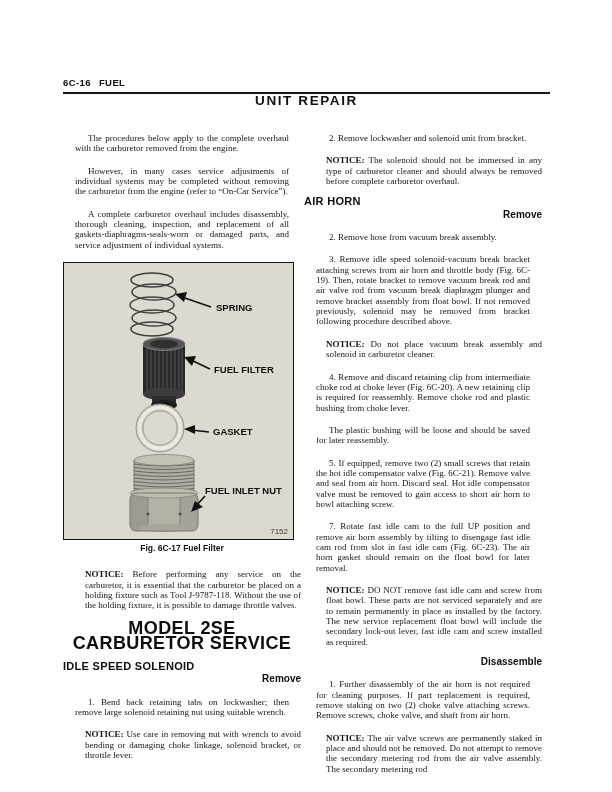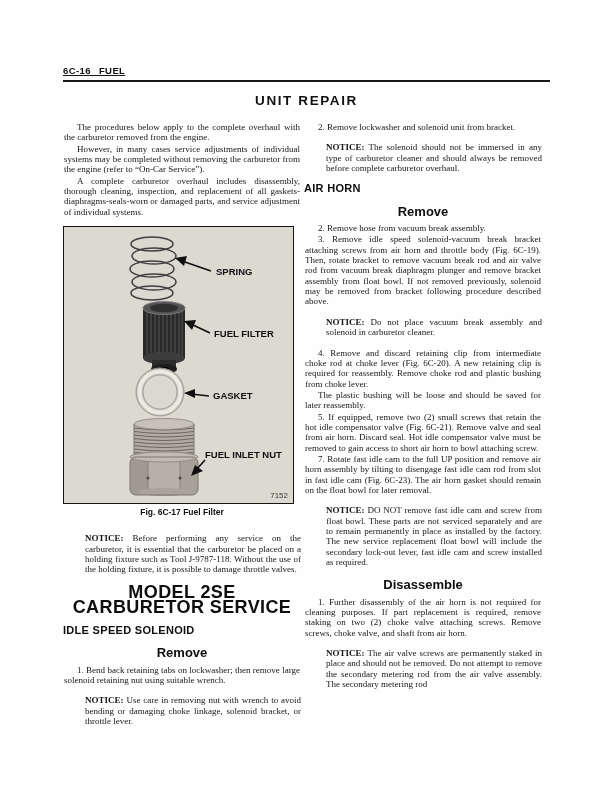--- a/index.html
+++ b/index.html
@@ -1,52 +1,52 @@
 <!DOCTYPE html>
 <html><head>
 <meta charset="utf-8">
 <style>
   html,body { margin:0; padding:0; }
   body { width:612px; height:792px; background:#ffffff; }
   .page {
     position:relative; width:612px; height:792px; background:#fefefe;
     font-family:"Liberation Serif", serif; color:#161616; overflow:hidden;
   }
-  .running-header { position:absolute; left:63px; top:60px; width:487px;text-decoration:underline; }
+  .running-header { position:absolute; left:63px; top:72px; width:487px; }
   .running-header .label {
     font-family:"Liberation Sans", sans-serif; font-weight:bold;
     font-size:9.5px; letter-spacing:.4px; word-spacing:5px; color:#111;
   }
   .header-rule { margin-top:2px; height:1.6px; background:#171717; }
   .page-title {
     position:absolute; top:93px; left:63px; width:487px; margin:0;
     text-align:center; font-family:"Liberation Sans", sans-serif;
     font-weight:bold; font-size:13.5px; letter-spacing:1.6px; color:#111;
   }
   .col { position:absolute; top:121px; width:238px; font-size:9px;
          line-height:10.35px; text-align:justify; }
   .col-left { left:63px; }
   .col-right { left:304px; }
-  p.body { margin:1px; }
+  p.body { margin:12px; }
   .ind { text-indent:13px; }
   .notice { margin:10px 0 10px 22px; }
   .notice b { font-family:"Liberation Serif", serif; }
   h2.section-heading {
     margin:10px 6px 0 6px; text-align:center;
     font-family:"Liberation Sans", sans-serif; font-weight:bold;
     font-size:18px; line-height:15px; letter-spacing:.4px; color:#0e0e0e;
   }
   h3.subsection-heading {
     margin:10px 0 0 0; font-family:"Liberation Sans", sans-serif;
     font-weight:bold; font-size:11px; letter-spacing:.3px; color:#0e0e0e;
     text-align:left;
   }
   h4.minor-heading {
-    margin:13px 0 6px 0; font-family:"Liberation Sans", sans-serif;
-    font-weight:bold; font-size:13px; color:#0e0e0e; text-align:center;
+    margin:3px 0 6px 0; font-family:"Liberation Sans", sans-serif;
+    font-weight:bold; font-size:10px; color:#0e0e0e; text-align:right;
   }
   .figure-frame {
     margin-top:9px; width:229px; height:276px;
     border:1.6px solid #151515; background:#dcd9d1;
   }
   .figure-caption {
     margin-top:3px; text-align:center;
     font-family:"Liberation Sans", sans-serif; font-weight:600;
     font-size:8.5px; color:#111;
   }

